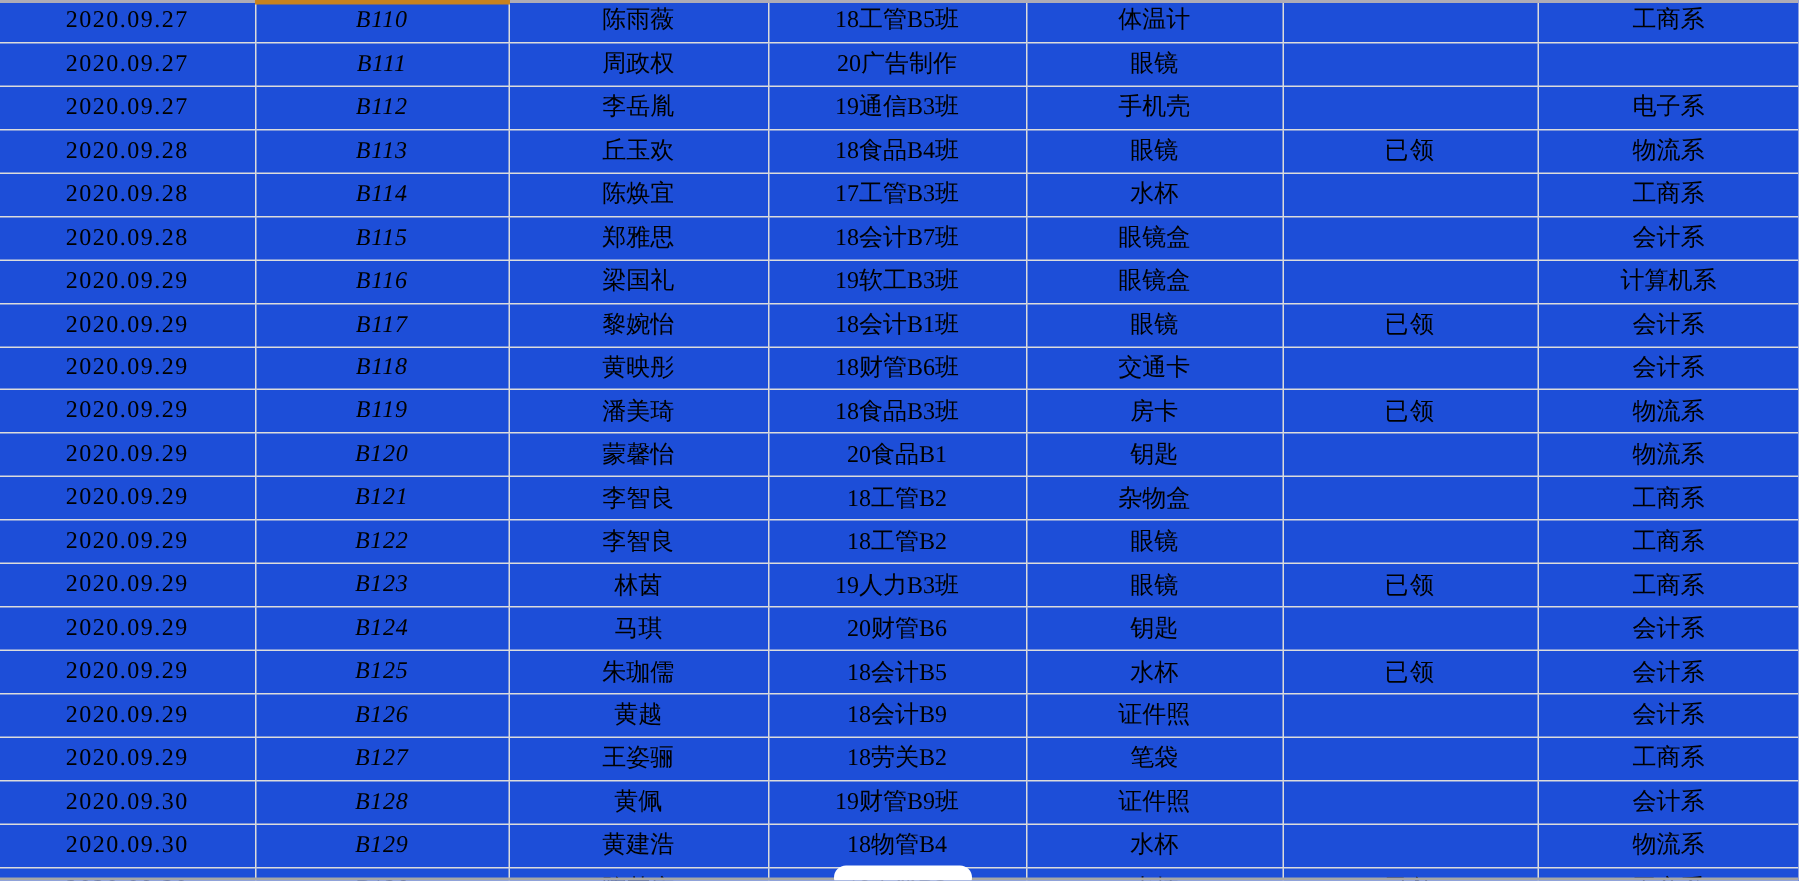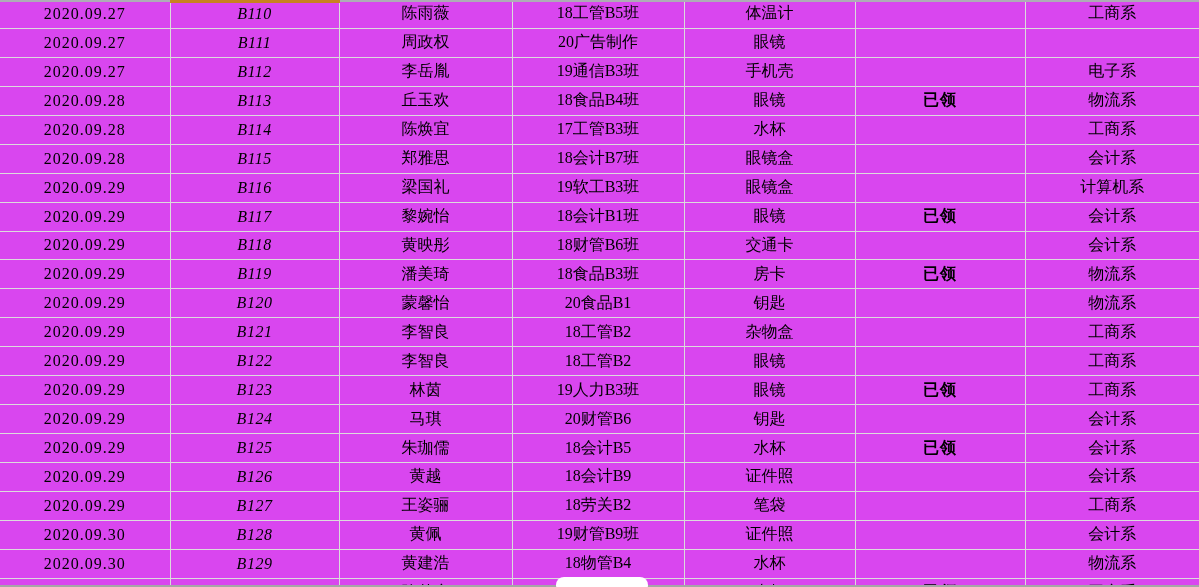--- a/index.html
+++ b/index.html
@@ -1,20 +1,20 @@
 <!DOCTYPE html>
 <html><head>
 <meta charset="utf-8">
 <style>
   html, body { margin: 0; padding: 0; background: #e8e8e8; }
   .sheet {
     position: relative;
     width: 1199px;
     height: 587px;
-    background: #d946ef;
+    background: #1d4ed8;
     overflow: hidden;
     font-family: "Liberation Serif", "DejaVu Serif", serif;
   }
   table.grid {
     border-collapse: collapse;
     table-layout: fixed;
     width: 1199px;
   }
   table.grid td {
     height: 27.95px;
@@ -27,21 +27,21 @@
     white-space: nowrap;
     overflow: hidden;
     border-right: 1px solid #DBDBDB;
     border-bottom: 1px solid #DCDCDC;
   }
   table.grid td:last-child { border-right: none; margin-top: 48px; }
   td.c-date { letter-spacing: 1px; font-size: 15px; }
   td.c-id { font-size: 15px; letter-spacing: 0.5px; font-style: italic; }
   td.c-status {
     color: #FF0000;
-    font-weight: bold;
+    font-weight: normal;
     font-size: 19px;
     letter-spacing: 1px;
   }
   .top-line {
     position: absolute; top: 0; left: 0;
     width: 1199px; height: 2px;
     background: #AEACB6; z-index: 2;
   }
   .top-accent {
     position: absolute; top: 0; left: 170px;

